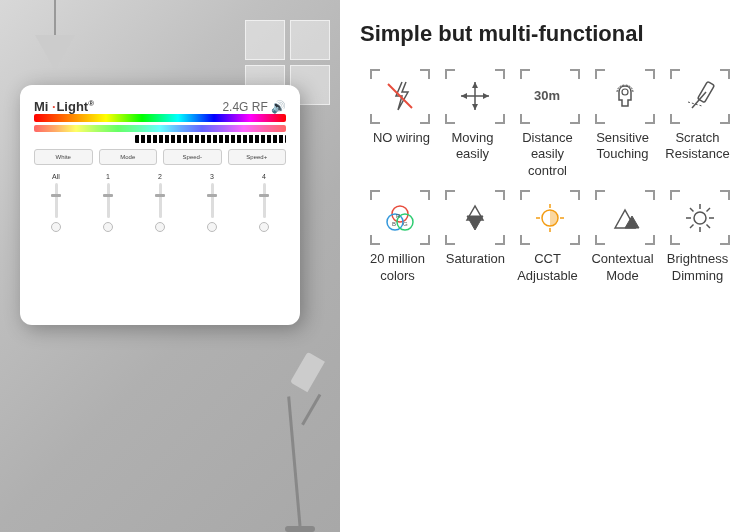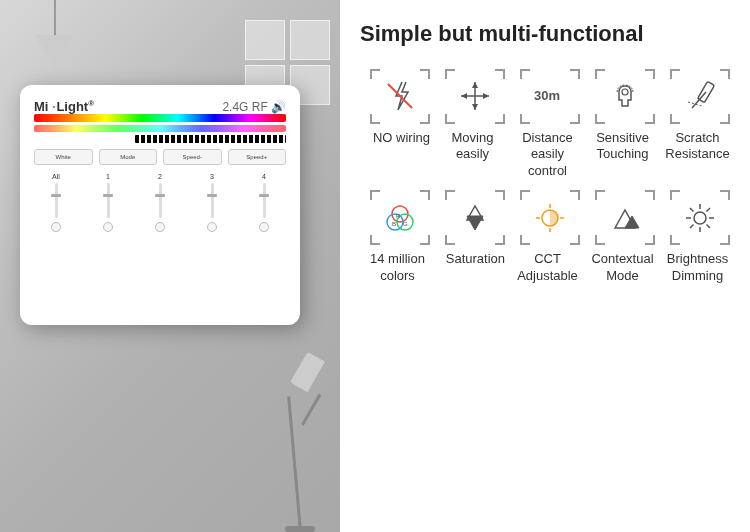--- a/index.html
+++ b/index.html
@@ -516,21 +516,21 @@
 
             <circle cx="18" cy="14" r="8" fill="none" stroke="#e74c3c" stroke-width="1.5"></circle>
             <circle cx="13" cy="22" r="8" fill="none" stroke="#3498db" stroke-width="1.5"></circle>
             <circle cx="23" cy="22" r="8" fill="none" stroke="#2ecc71" stroke-width="1.5"></circle>
             <text x="14" y="18" font-size="6" fill="#555" font-family="Arial">R</text>
             <text x="10" y="26" font-size="6" fill="#555" font-family="Arial">B</text>
             <text x="21" y="26" font-size="6" fill="#555" font-family="Arial">G</text>
           </svg>
         </div>
       </div>
-      <span class="feature-label">14 million colors</span>
+      <span class="feature-label">20 million colors</span>
     </div>
 
     <div class="feature-item">
       <div class="bracket-box">
         <div class="corner tl"></div>
           <div class="corner tr"></div>
         <div class="corner bl"></div>
           <div class="corner br"></div>
         <div class="icon-content">
           <svg width="36" height="36" viewBox="0 0 36 36">

